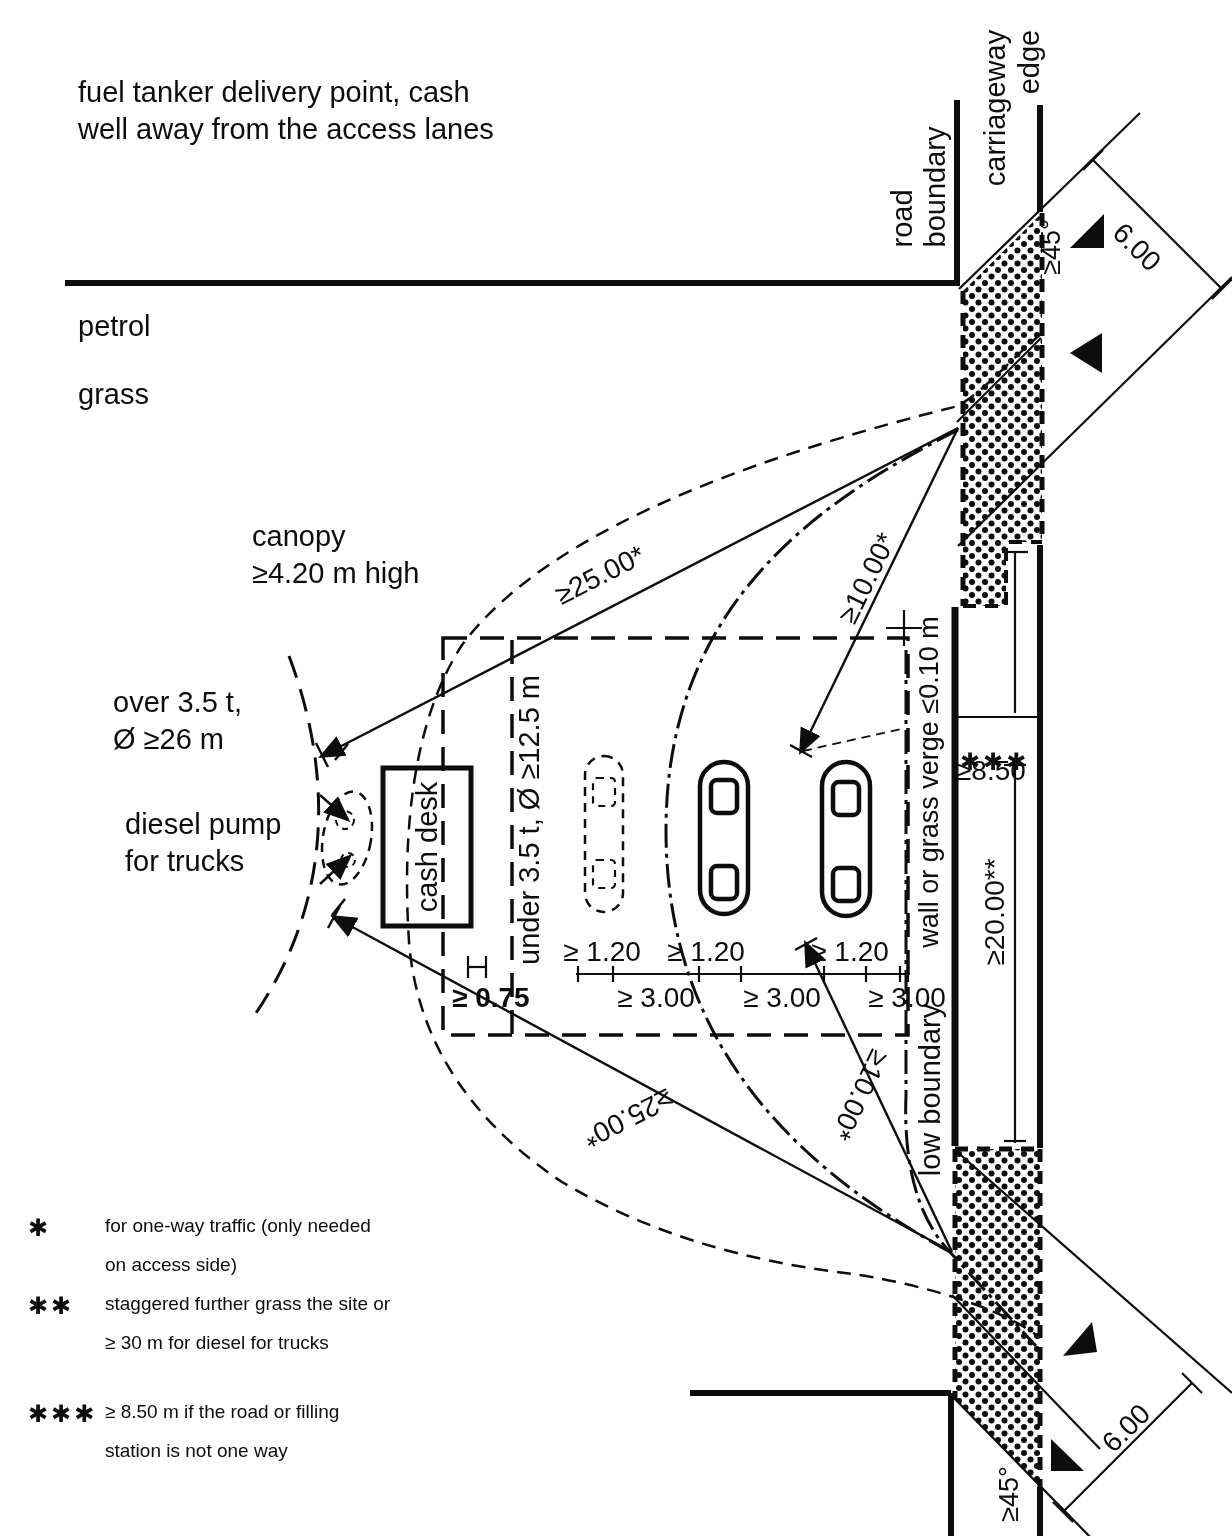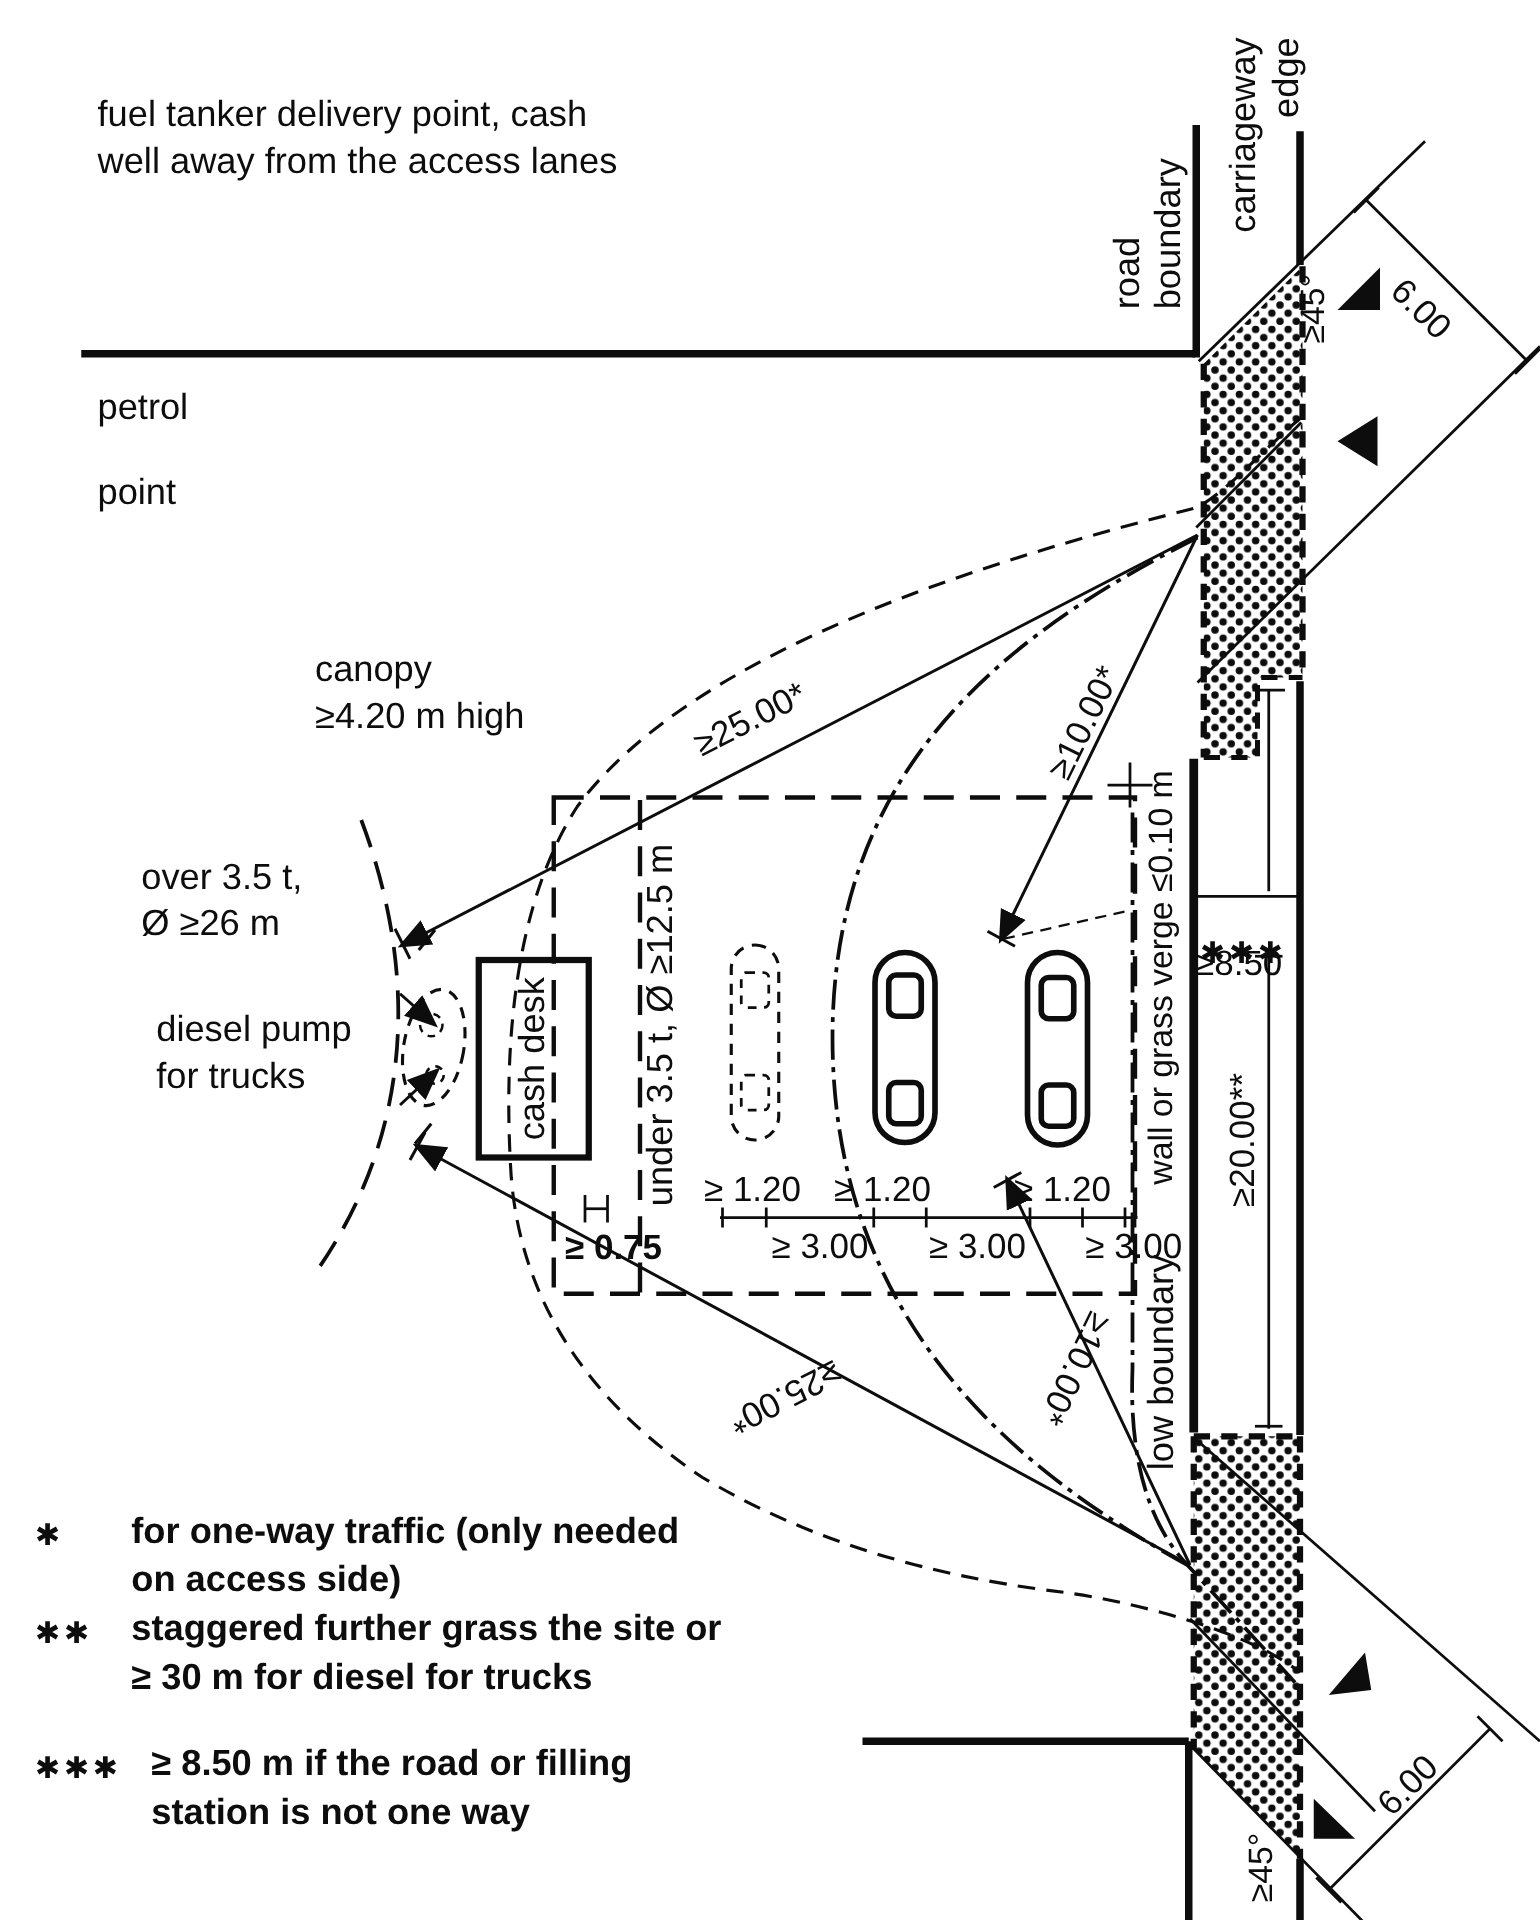--- a/index.html
+++ b/index.html
@@ -2,21 +2,21 @@
 <html><head>
 <meta charset="utf-8">
 <style>
   html,body{margin:0;padding:0;}
   body{width:1232px;height:1536px;position:relative;background:#ffffff;overflow:hidden;
        font-family:"Liberation Sans", sans-serif;color:#0d0d0d;}
   svg{position:absolute;left:0;top:0;}
   .lbl{position:absolute;font-size:29px;line-height:37px;white-space:nowrap;color:#0d0d0d;}
   .ctr{transform:translate(-50%,-50%);}
   .dim{font-size:28px;}
-  .fn{position:absolute;font-size:29px;line-height:39px;white-space:nowrap;font-weight:bold;}
+  .fn{position:absolute;font-size:19px;line-height:39px;white-space:nowrap;}
   .mark{position:absolute;font-size:24px;letter-spacing:3px;white-space:nowrap;}
   .lbl span{display:block;}
 </style>
 </head>
 <body>
 
 <svg width="1232" height="1536" viewBox="0 0 1232 1536">
   <defs>
     <pattern id="dots" width="13" height="13" patternUnits="userSpaceOnUse">
       <circle cx="3.5" cy="3.5" r="3" fill="#0d0d0d"></circle>
@@ -147,21 +147,21 @@
 
   <rect x="383" y="768" width="88" height="158" stroke="#0d0d0d" stroke-width="5" fill="none"></rect>
 </svg>
 
 <div class="lbl" style="left:78px;top:74px;">
   <span>fuel tanker delivery point, cash</span>
   <span>well away from the access lanes</span>
 </div>
 
 <div class="lbl" style="left:78px;top:308px;">petrol</div>
-<div class="lbl" style="left:78px;top:376px;">point</div>
+<div class="lbl" style="left:78px;top:376px;">grass</div>
 
 <div class="lbl" style="left:252px;top:518px;">
   <span>canopy</span>
   <span>≥4.20 m high</span>
 </div>
 
 <div class="lbl" style="left:113px;top:684px;">
   <span>over 3.5 t,</span>
   <span>Ø ≥26 m</span>
 </div>
@@ -220,16 +220,16 @@
   <span style="display:block">on access side)</span>
 </div>
 
 <div class="mark" style="left:28px;top:1292px;">✱✱</div>
 <div class="fn" style="left:105px;top:1284px;">
   <span style="display:block">staggered further grass the site or</span>
   <span style="display:block">≥ 30 m for diesel for trucks</span>
 </div>
 
 <div class="mark" style="left:28px;top:1400px;">✱✱✱</div>
-<div class="fn" style="left:105px;top:1392px;margin-left:16px;">
+<div class="fn" style="left:105px;top:1392px;">
   <span style="display:block">≥ 8.50 m if the road or filling</span>
   <span style="display:block">station is not one way</span>
 </div>
 
 </body></html>

